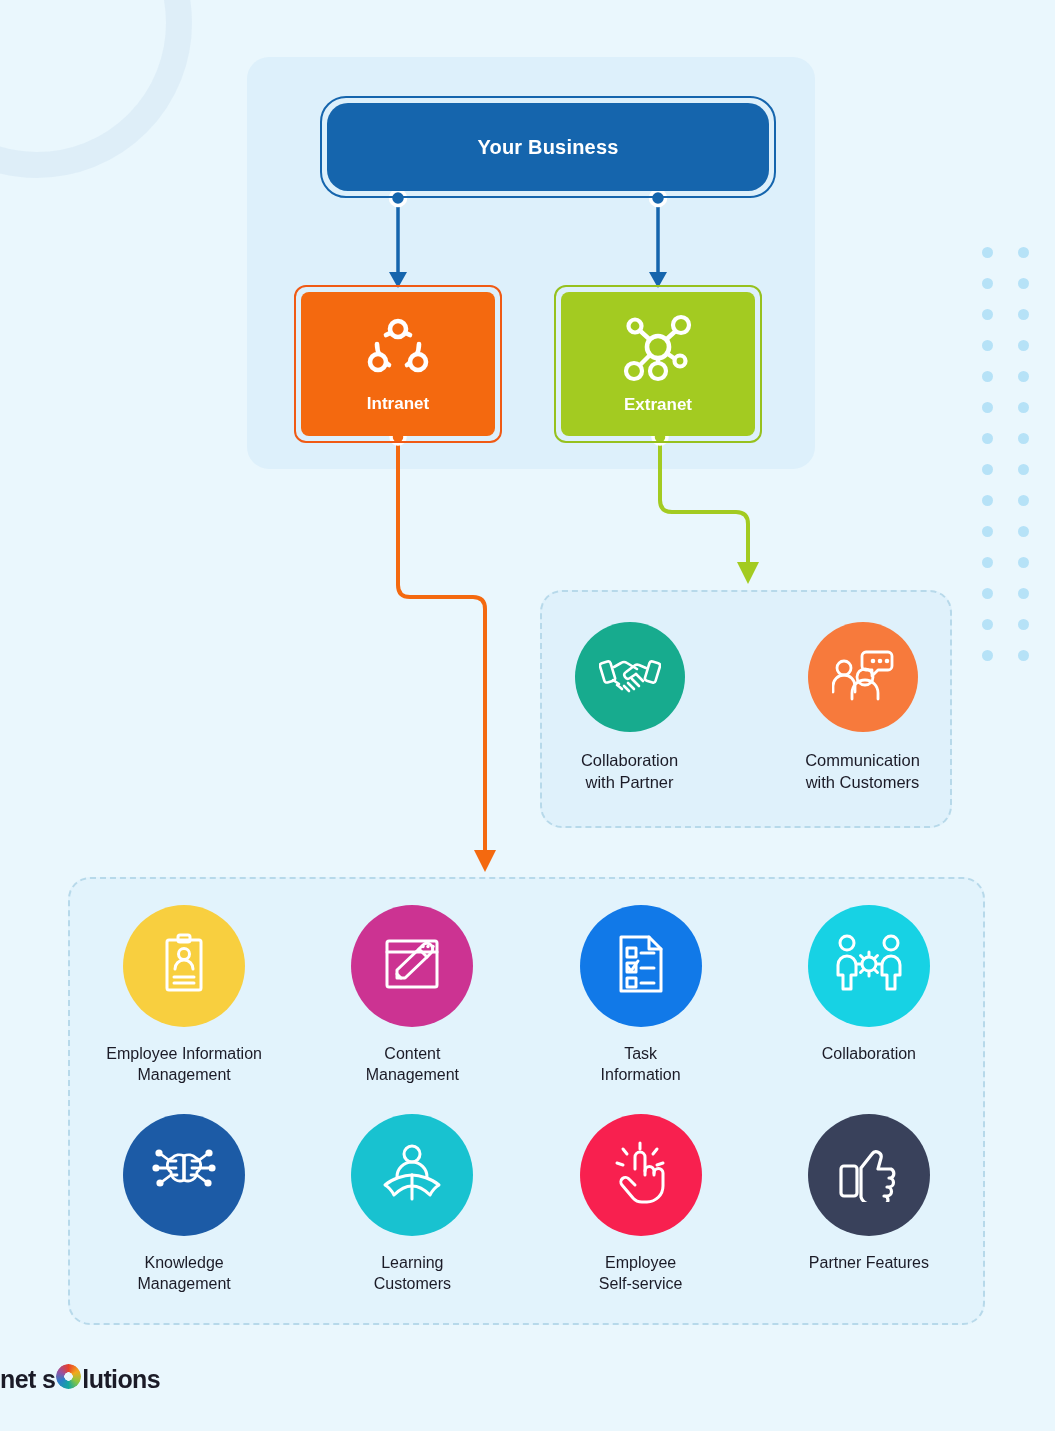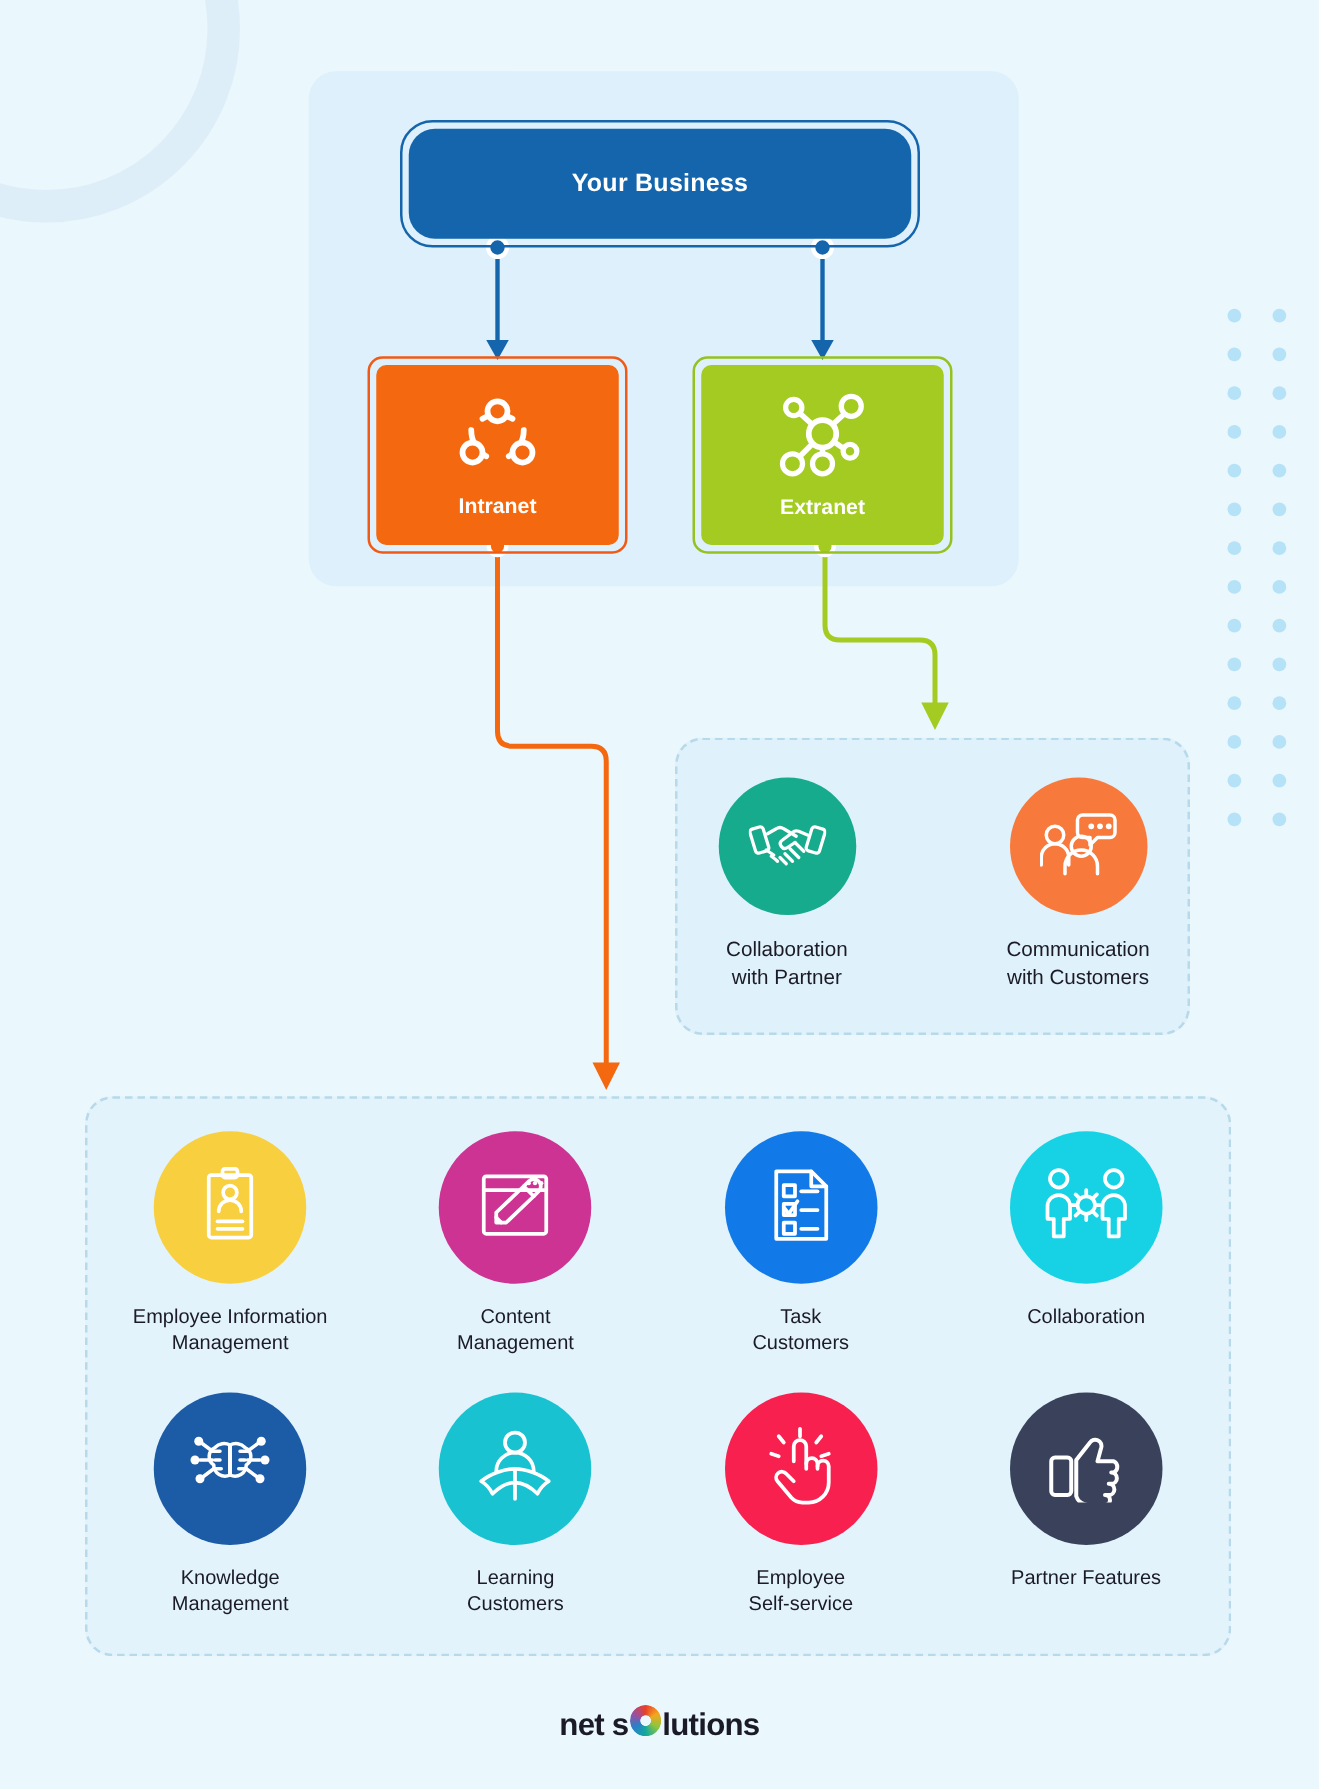--- a/index.html
+++ b/index.html
@@ -28,21 +28,21 @@
   }
 
   
   .top-panel{
     position:absolute;left:247px;top:57px;width:568px;height:412px;
     background:#ddf0fb;border-radius:22px;
   }
 
   
   .biz-outer{
-    position:absolute;left:320px;top:96px;width:416px;height:102px;
+    position:absolute;left:320px;top:96px;width:456px;height:102px;
     border:2px solid #1565ad;border-radius:26px;background:transparent;
     box-sizing:border-box;
   }
   .biz-inner{
     position:absolute;left:5px;top:5px;right:5px;bottom:5px;
     background:#1565ad;border-radius:21px;
     display:flex;align-items:center;justify-content:center;
   }
   .biz-label{
     color:#fff;font-size:20px;font-weight:bold;letter-spacing:.2px;
@@ -92,21 +92,21 @@
   .ext-panel .feat .bubble{width:110px;height:110px;}
   .feat .cap{
     margin-top:16px;text-align:center;color:#1b1b27;
     font-size:16px;font-weight:normal;line-height:1.32;white-space:pre-line;
   }
   .ext-panel .feat .cap{font-size:16.5px;margin-top:18px;}
 
   
   .logo{
     position:absolute;left:0;right:0;top:1364px;
-    text-align:center;font-size:25px;font-weight:bold;
+    text-align:left;font-size:25px;font-weight:bold;
     color:#1b1b27;letter-spacing:-.6px;
   }
   .logo .o{
     display:inline-block;width:17px;height:17px;border-radius:50%;
     border:4px solid transparent;vertical-align:-1px;margin:0 1px;
     background:
       conic-gradient(#e8402a,#f3a81d,#8dc63f,#13a89e,#2a7fc9,#9b4fa0,#e8402a) border-box;
     -webkit-mask:radial-gradient(circle, transparent 0 4px, #000 4.5px);
             mask:radial-gradient(circle, transparent 0 4px, #000 4.5px);
   }
@@ -324,21 +324,21 @@
               <rect x="13" y="45" width="9" height="9"></rect>
               <polyline points="14,34 17,38 24,28"></polyline>
               <line x1="27" y1="20" x2="40" y2="20"></line>
               <line x1="27" y1="35" x2="40" y2="35"></line>
               <line x1="27" y1="50" x2="40" y2="50"></line>
             </g>
           </svg>
         </span>
       </div>
       <div class="cap">Task
-Customers</div>
+Information</div>
     </div>
 
     <div class="feat">
       <div class="bubble" style="background:#17d2e4">
         <span>
           <svg width="70" height="62" viewBox="0 0 70 62">
             <g fill="none" stroke="#fff" stroke-width="3" stroke-linejoin="round" stroke-linecap="round">
               <circle cx="13" cy="10" r="7"></circle>
               <path d="M4 32 a9 9 0 0 1 18 0 v10 h-5 v14 h-8 v-14 h-5 z"></path>
               <circle cx="57" cy="10" r="7"></circle>

